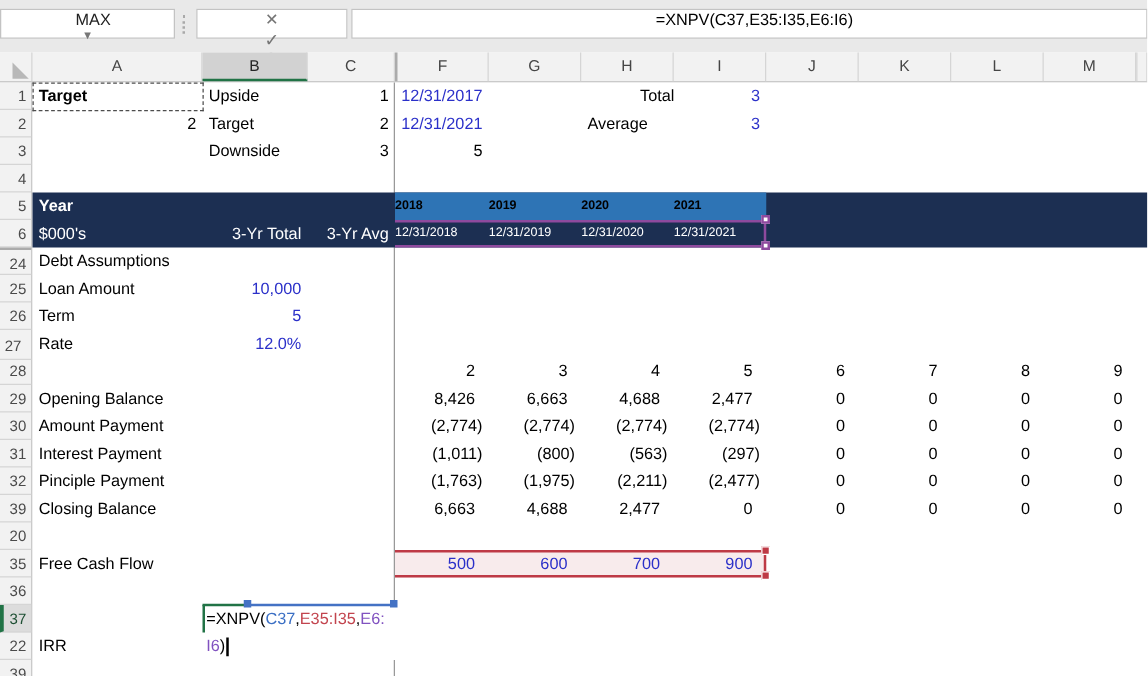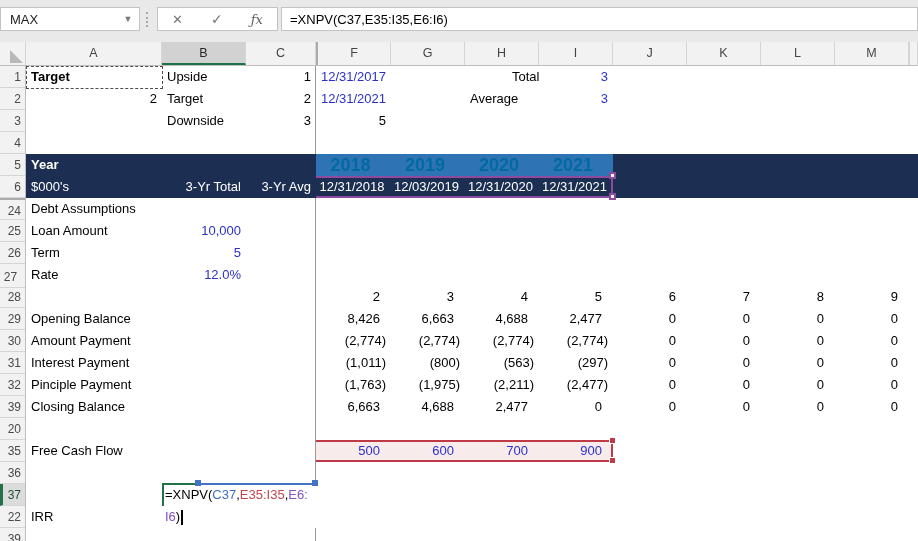--- a/index.html
+++ b/index.html
@@ -1,20 +1,20 @@
 <!DOCTYPE html>
 <html style="--blue: #2B30C9; --selred: #BE3A46; --selpurple: #8E4A9E; --refblue: #3B6FC4; --refred: #C2444E; --refpurple: #8152C0;"><head>
 <meta charset="utf-8">
 <style>
   html,body{margin:0;padding:0;}
   #app{position:relative;width:918px;height:541px;background:#fff;overflow:hidden;
        font-family:"Liberation Sans","DejaVu Sans",sans-serif;font-size:13px;color:#000;}
   
   #chrome{position:absolute;left:0;top:0;width:918px;height:42px;background:#E9E9E9;}
-  .fbox{position:absolute;top:7px;height:24px;background:#fff;border:1px solid #C3C3C3;box-sizing:border-box;}
+  .fbox{position:absolute;top:7px;height:24px;background:#fff;border:1px solid #C3C3C3;box-sizing:border-box;flex-direction:column;}
   #namebox{left:0;width:140px;display:flex;align-items:center;}
   #namebox .nbtext{padding-left:9px;flex:1;color:#222;}
   #namebox .nbarrow{width:22px;text-align:center;color:#777;font-size:9px;}
   #fbgrip{position:absolute;left:146px;top:12px;height:15px;width:2px;border-left:2px dotted #A9A9A9;}
   #fbbuttons{left:157px;width:121px;display:flex;align-items:center;justify-content:space-around;color:#767676;}
   #fbbuttons .fbx{font-size:13px;}
   #fbbuttons .fbcheck{font-size:14px;}
   #fbbuttons .fbfx{font-family:"DejaVu Serif","Liberation Serif",serif;font-style:italic;font-size:13px;color:#5f5f5f;}
   #fbinput{left:281px;width:637px;display:flex;align-items:center;}
   #fbinput .ftext{padding-left:8px;color:#000;}
@@ -37,22 +37,22 @@
   .band{position:absolute;}
   .vline{position:absolute;width:1px;background:#999;}
   .cell{position:absolute;height:22px;line-height:22px;white-space:nowrap;box-sizing:border-box;overflow:visible;}
   .cell.left{padding-left:5px;}
   .cell.right{text-align:right;padding-right:5px;}
   .cell.num{text-align:right;padding-right:11px;}
   .cell.paren{text-align:right;padding-right:5px;}
   .cell.bold{font-weight:bold;}
   .cell.white{color:#fff;}
   .cell.blue{color:var(--blue);}
-  .cell.year{font-weight:bold;color:#0369a1;font-size:18px;text-align:center;padding-right:6px;}
-  .cell.small{font-size:13px;color:#fff;text-align:center;padding-right:3px;}
+  .cell.year{font-weight:bold;color:#000000;font-size:10px;text-align:left;padding-right:6px;}
+  .cell.small{font-size:10px;color:#fff;text-align:left;padding-right:3px;}
   .marquee{position:absolute;border:1.5px dashed #4d4d4d;box-sizing:border-box;background:transparent;}
   .rangebox{position:absolute;box-sizing:border-box;background:transparent;}
   .rangebox.purple{border:2px solid var(--selpurple);border-left:none;}
   .rangebox.red{border:2px solid var(--selred);border-left:none;}
   .handle{position:absolute;width:7px;height:7px;box-sizing:border-box;}
   .handle.red{background:var(--selred);border:1px solid #fff;}
   .handle.purple{background:#fff;border:2px solid var(--selpurple);}
   
   #editor{position:absolute;background:#fff;z-index:8;}
   .eline{position:absolute;left:3px;height:22px;line-height:22px;white-space:nowrap;}
@@ -147,21 +147,21 @@
       <div class="cell right" style="left: 290px; top: 44px; width: 75px; z-index: 3;">5</div>
       <div class="cell bold white left" style="left: 0px; top: 88px; width: 136px; z-index: 3;">Year</div>
       <div class="cell year" style="left: 290px; top: 88px; width: 75px; z-index: 3;">2018</div>
       <div class="cell year" style="left: 365px; top: 88px; width: 74px; z-index: 3;">2019</div>
       <div class="cell year" style="left: 439px; top: 88px; width: 74px; z-index: 3;">2020</div>
       <div class="cell year" style="left: 513px; top: 88px; width: 74px; z-index: 3;">2021</div>
       <div class="cell white left" style="left: 0px; top: 110px; width: 136px; z-index: 3;">$000's</div>
       <div class="cell white right" style="left: 136px; top: 110px; width: 84px; z-index: 3;">3-Yr Total</div>
       <div class="cell white right" style="left: 220px; top: 110px; width: 70px; z-index: 3;">3-Yr Avg</div>
       <div class="cell small" style="left: 290px; top: 110px; width: 75px; z-index: 3;">12/31/2018</div>
-      <div class="cell small" style="left: 365px; top: 110px; width: 74px; z-index: 3;">12/03/2019</div>
+      <div class="cell small" style="left: 365px; top: 110px; width: 74px; z-index: 3;">12/31/2019</div>
       <div class="cell small" style="left: 439px; top: 110px; width: 74px; z-index: 3;">12/31/2020</div>
       <div class="cell small" style="left: 513px; top: 110px; width: 74px; z-index: 3;">12/31/2021</div>
       <div class="cell left" style="left: 0px; top: 132px; width: 136px; z-index: 3;">Debt Assumptions</div>
       <div class="cell left" style="left: 0px; top: 154px; width: 136px; z-index: 3;">Loan Amount</div>
       <div class="cell blue right" style="left: 136px; top: 154px; width: 84px; z-index: 3;">10,000</div>
       <div class="cell left" style="left: 0px; top: 176px; width: 136px; z-index: 3;">Term</div>
       <div class="cell blue right" style="left: 136px; top: 176px; width: 84px; z-index: 3;">5</div>
       <div class="cell left" style="left: 0px; top: 198px; width: 136px; z-index: 3;">Rate</div>
       <div class="cell blue right" style="left: 136px; top: 198px; width: 84px; z-index: 3;">12.0%</div>
       <div class="cell num" style="left: 290px; top: 220px; width: 75px; z-index: 3;">2</div>

